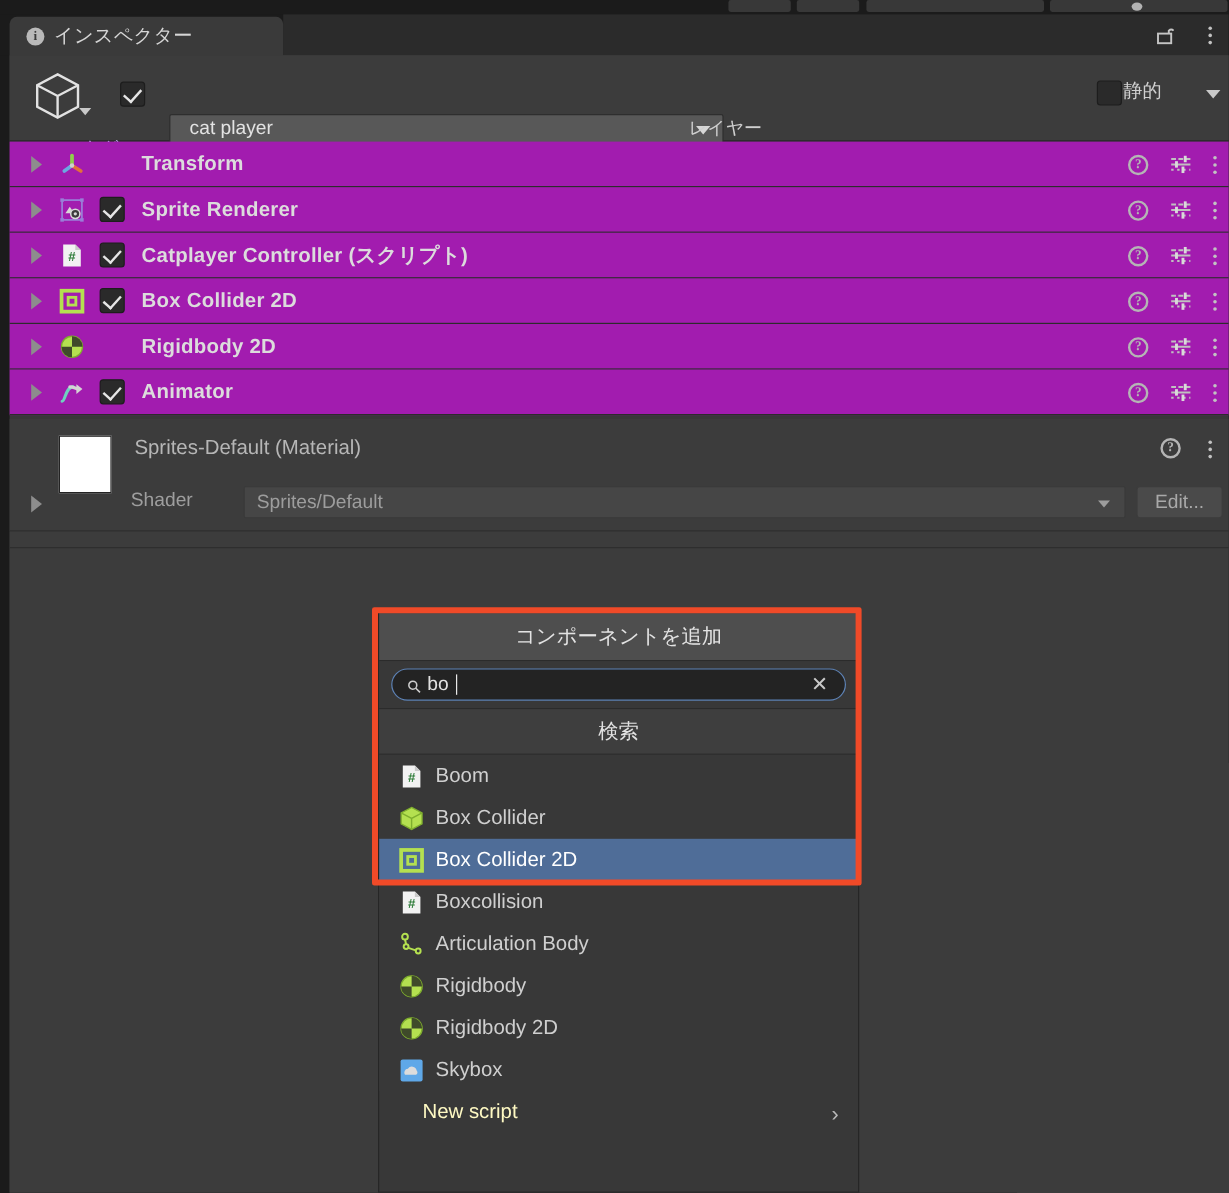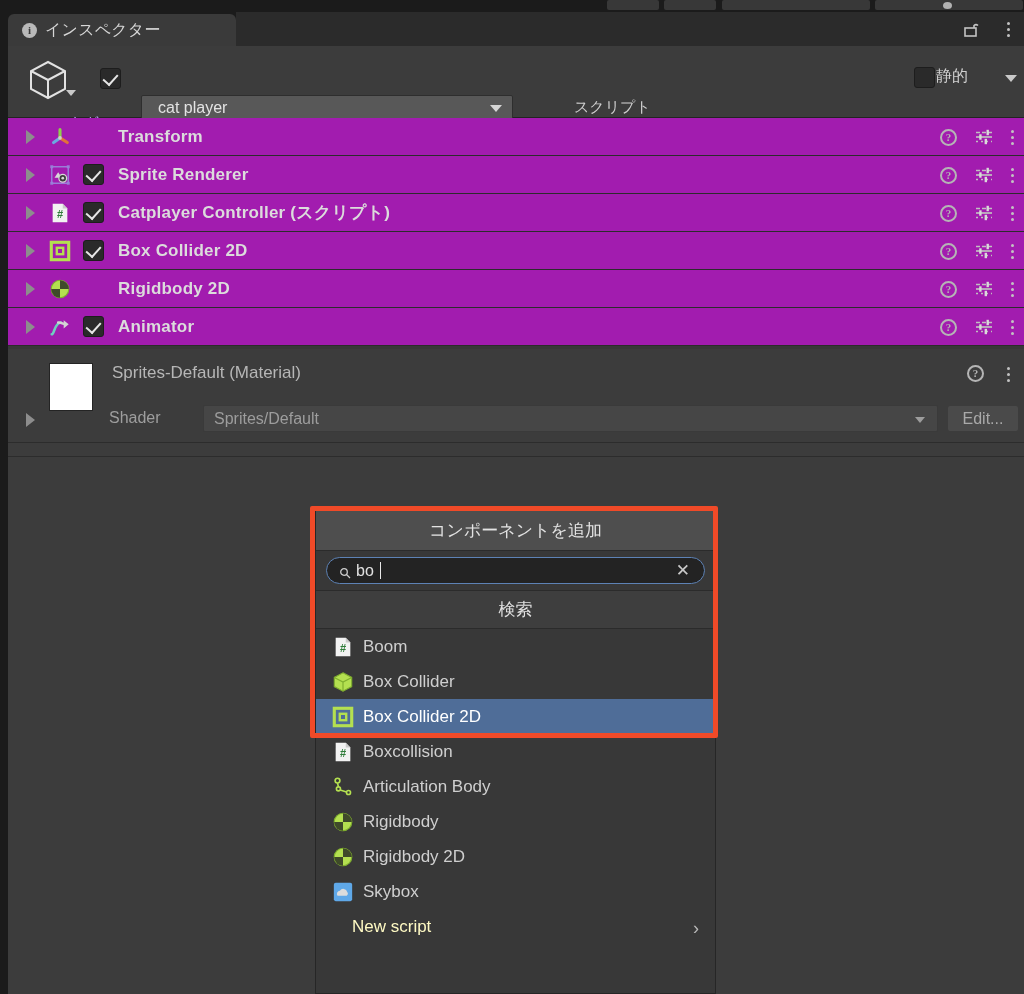--- a/index.html
+++ b/index.html
@@ -63,21 +63,21 @@
   .static-caret { position:absolute; left:997px; top:29px; width:0;height:0;
     border-left:6px solid transparent; border-right:6px solid transparent; border-top:7px solid #c9c9c9; }
 
   .tag-label { position:absolute; left:60px; top:68px; color:#c4b5fd; font-size:15px; }
   .dropdown {
     position:absolute; background:#585858; border:1px solid #2e2e2e; border-radius:2px;
     display:flex; align-items:center; padding-left:11px; color:#e3e3e3; font-size:16px;
   }
   .dd-caret { position:absolute; right:10px; top:50%; margin-top:-3px; width:0;height:0;
     border-left:6px solid transparent; border-right:6px solid transparent; border-top:7px solid #d6d6d6; }
-  .tag-dd { left:133px; top:49px; width:372px; height:25px;padding-left:16px; }
+  .tag-dd { left:133px; top:49px; width:462px; height:25px;padding-left:16px; }
   .layer-label { position:absolute; left:566px; top:52px; color:#cfcfcf; font-size:15px; }
   .layer-dd { left:651px; top:49px; width:360px; height:25px; }
 
   
   .comp-list { position:absolute; left:0; top:72px; width:1016px; }
   .comp-row {
     position:relative; height:38px; background:#a21caf;
     border-bottom:1px solid #2c2c2c; display:flex; align-items:center;
   }
   .foldout { width:0;height:0; margin-left:18px; flex:none;
@@ -193,21 +193,21 @@
       <div class="chk static-chk"></div>
       <div class="static-label">静的</div>
       <div class="static-caret"></div>
 
       <div class="tag-label">タグ</div>
       <div class="dropdown tag-dd">
         <span>cat player</span>
         <span class="dd-caret"></span>
       </div>
 
-      <div class="layer-label">スクリプト</div>
+      <div class="layer-label">レイヤー</div>
     </div>
 
     <div class="comp-list" id="comp-list">
         <div class="comp-row">
           <span class="foldout"></span>
      <span class="comp-icon"><svg width="22" height="22" viewBox="0 0 24 24">
               <line x1="12" y1="13" x2="12" y2="4" stroke="#8ed14a" stroke-width="3.4" stroke-linecap="round"></line>
                   <line x1="12" y1="13" x2="5" y2="18" stroke="#6aa9e0" stroke-width="3.4" stroke-linecap="round"></line>
                   <line x1="12" y1="13" x2="20" y2="18" stroke="#e2703a" stroke-width="3.4" stroke-linecap="round"></line>
                   <circle cx="12" cy="13" r="2" fill="#cfcfcf"></circle>

